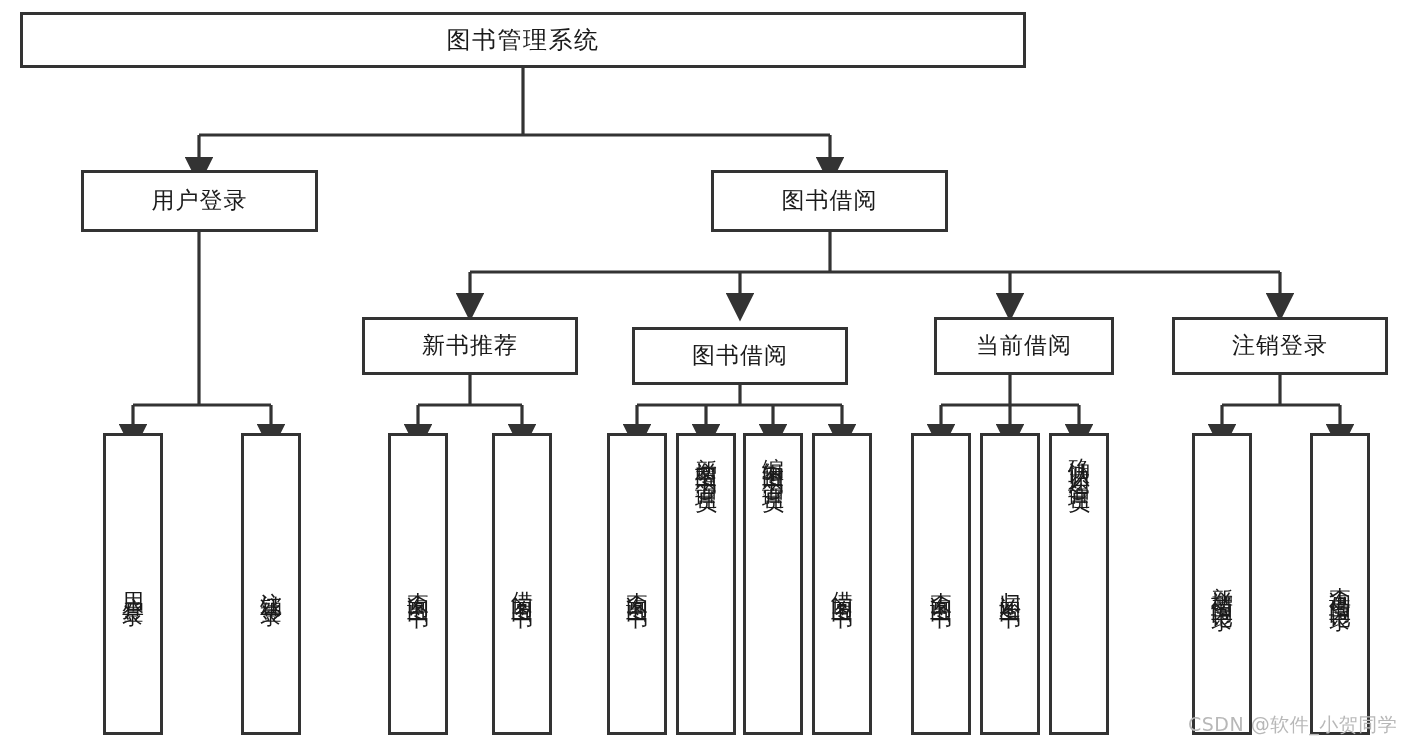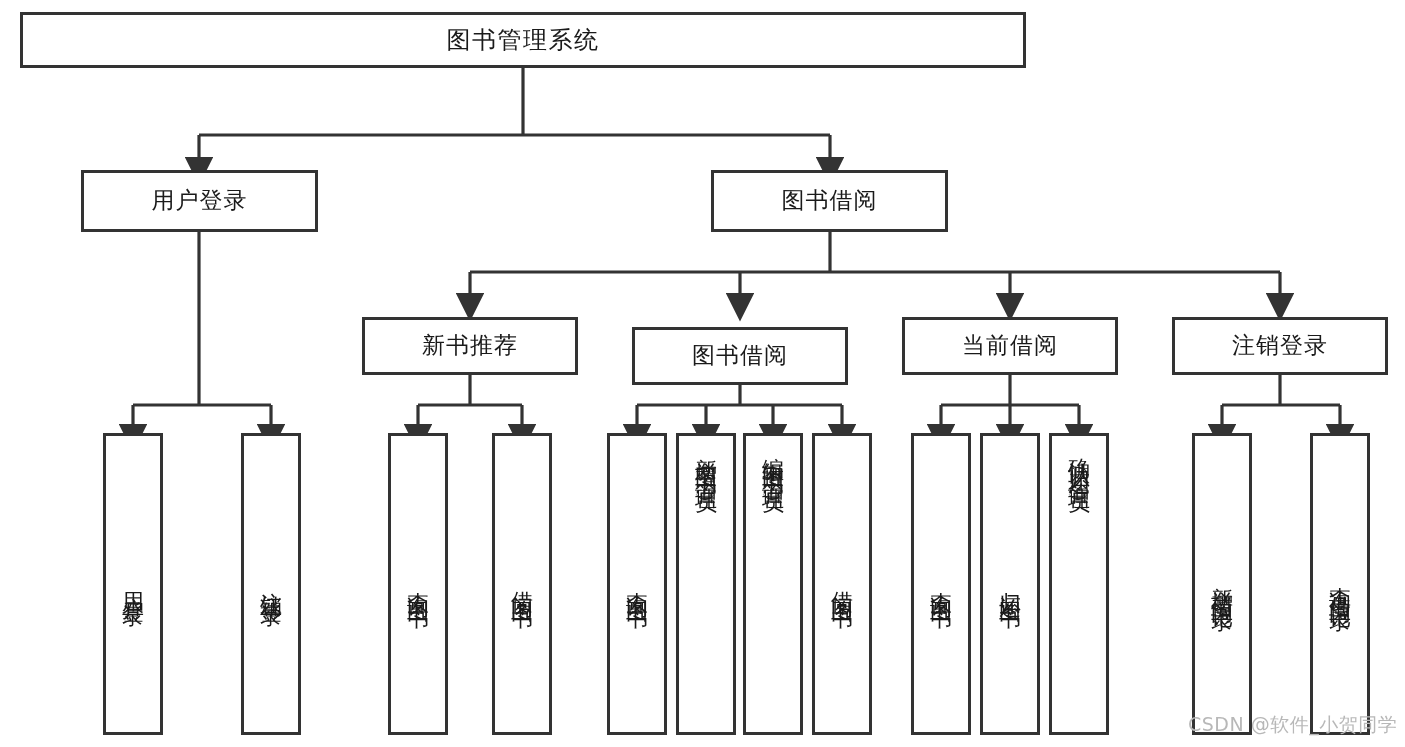--- a/index.html
+++ b/index.html
@@ -151,21 +151,21 @@
   </div>
 
   <div class="node h-node" style="left:362px; top:317px; width:216px; height:58px;">
     <span class="lbl">新书推荐</span>
   </div>
 
   <div class="node h-node" style="left:632px; top:327px; width:216px; height:58px;">
     <span class="lbl">图书借阅</span>
   </div>
 
-  <div class="node h-node" style="left:902px; top:317px; width:216px; height:58px;">
+  <div class="node h-node" style="left:934px; top:317px; width:180px; height:58px;">
     <span class="lbl">当前借阅</span>
   </div>
 
   <div class="node h-node" style="left:1172px; top:317px; width:216px; height:58px;">
     <span class="lbl">注销登录</span>
   </div>
 
   <div class="node v-node v-center" style="left:103px; top:433px; width:60px; height:302px;">
     <span class="lbl">用户登录</span>
   </div>

